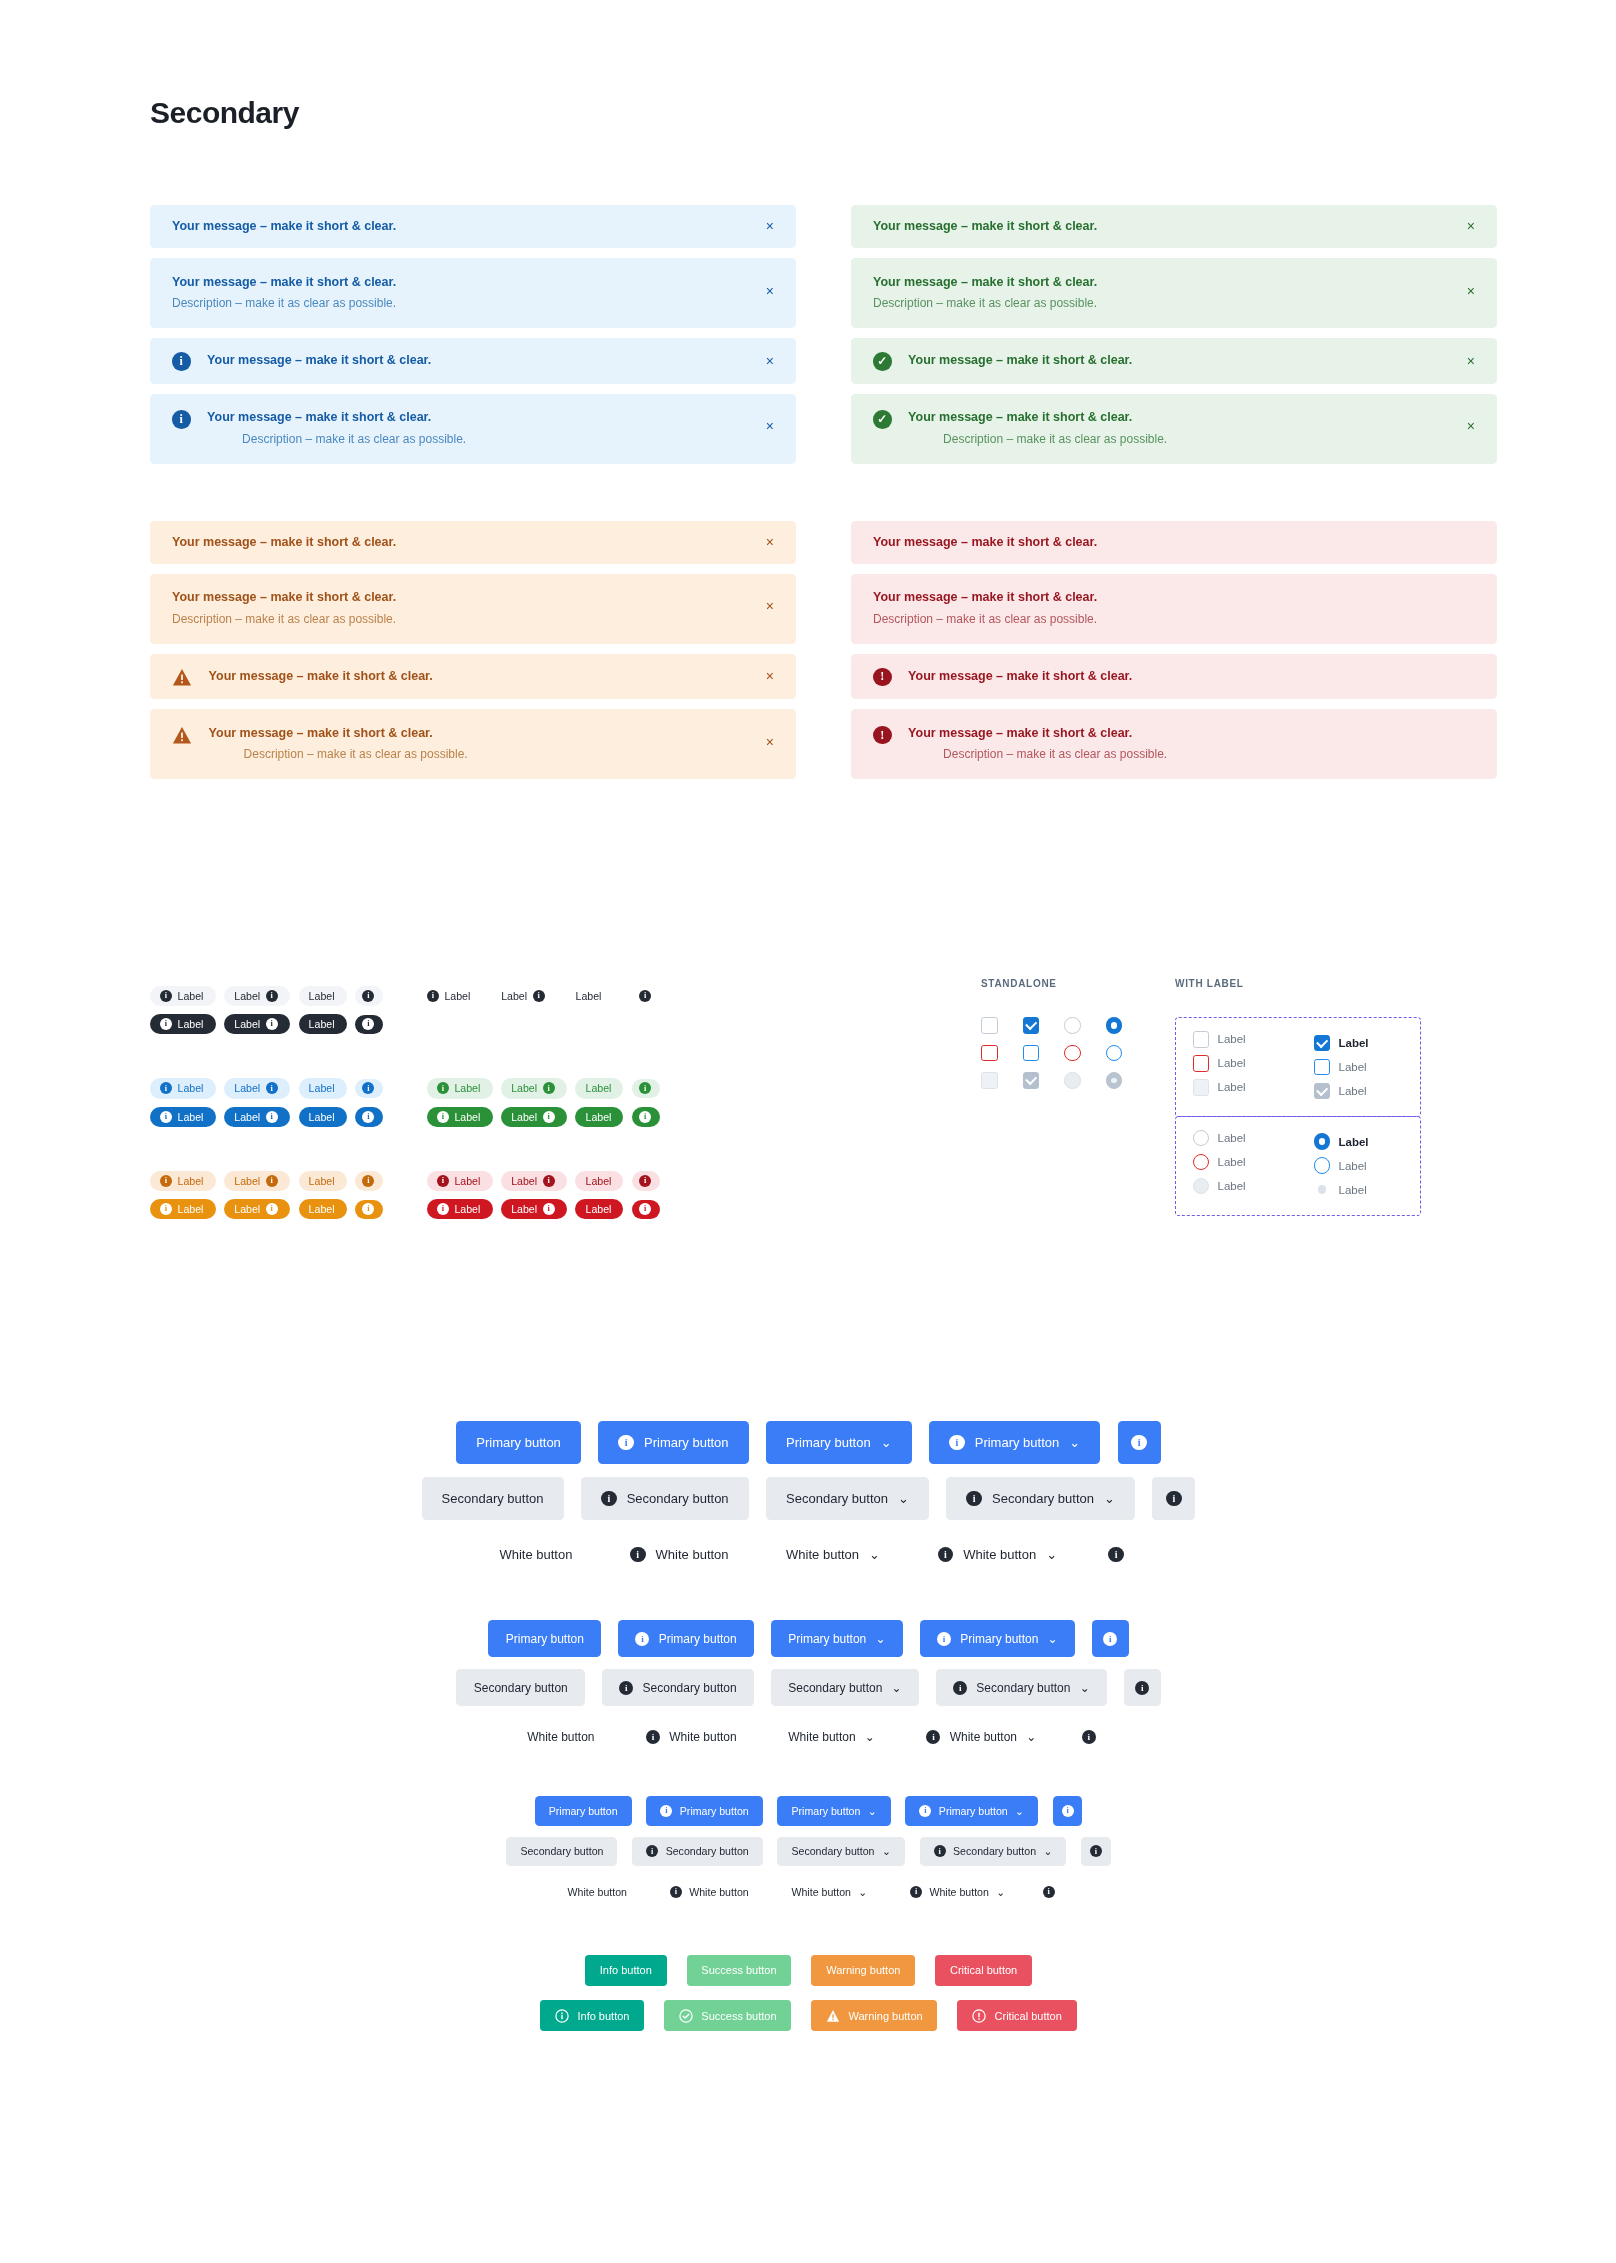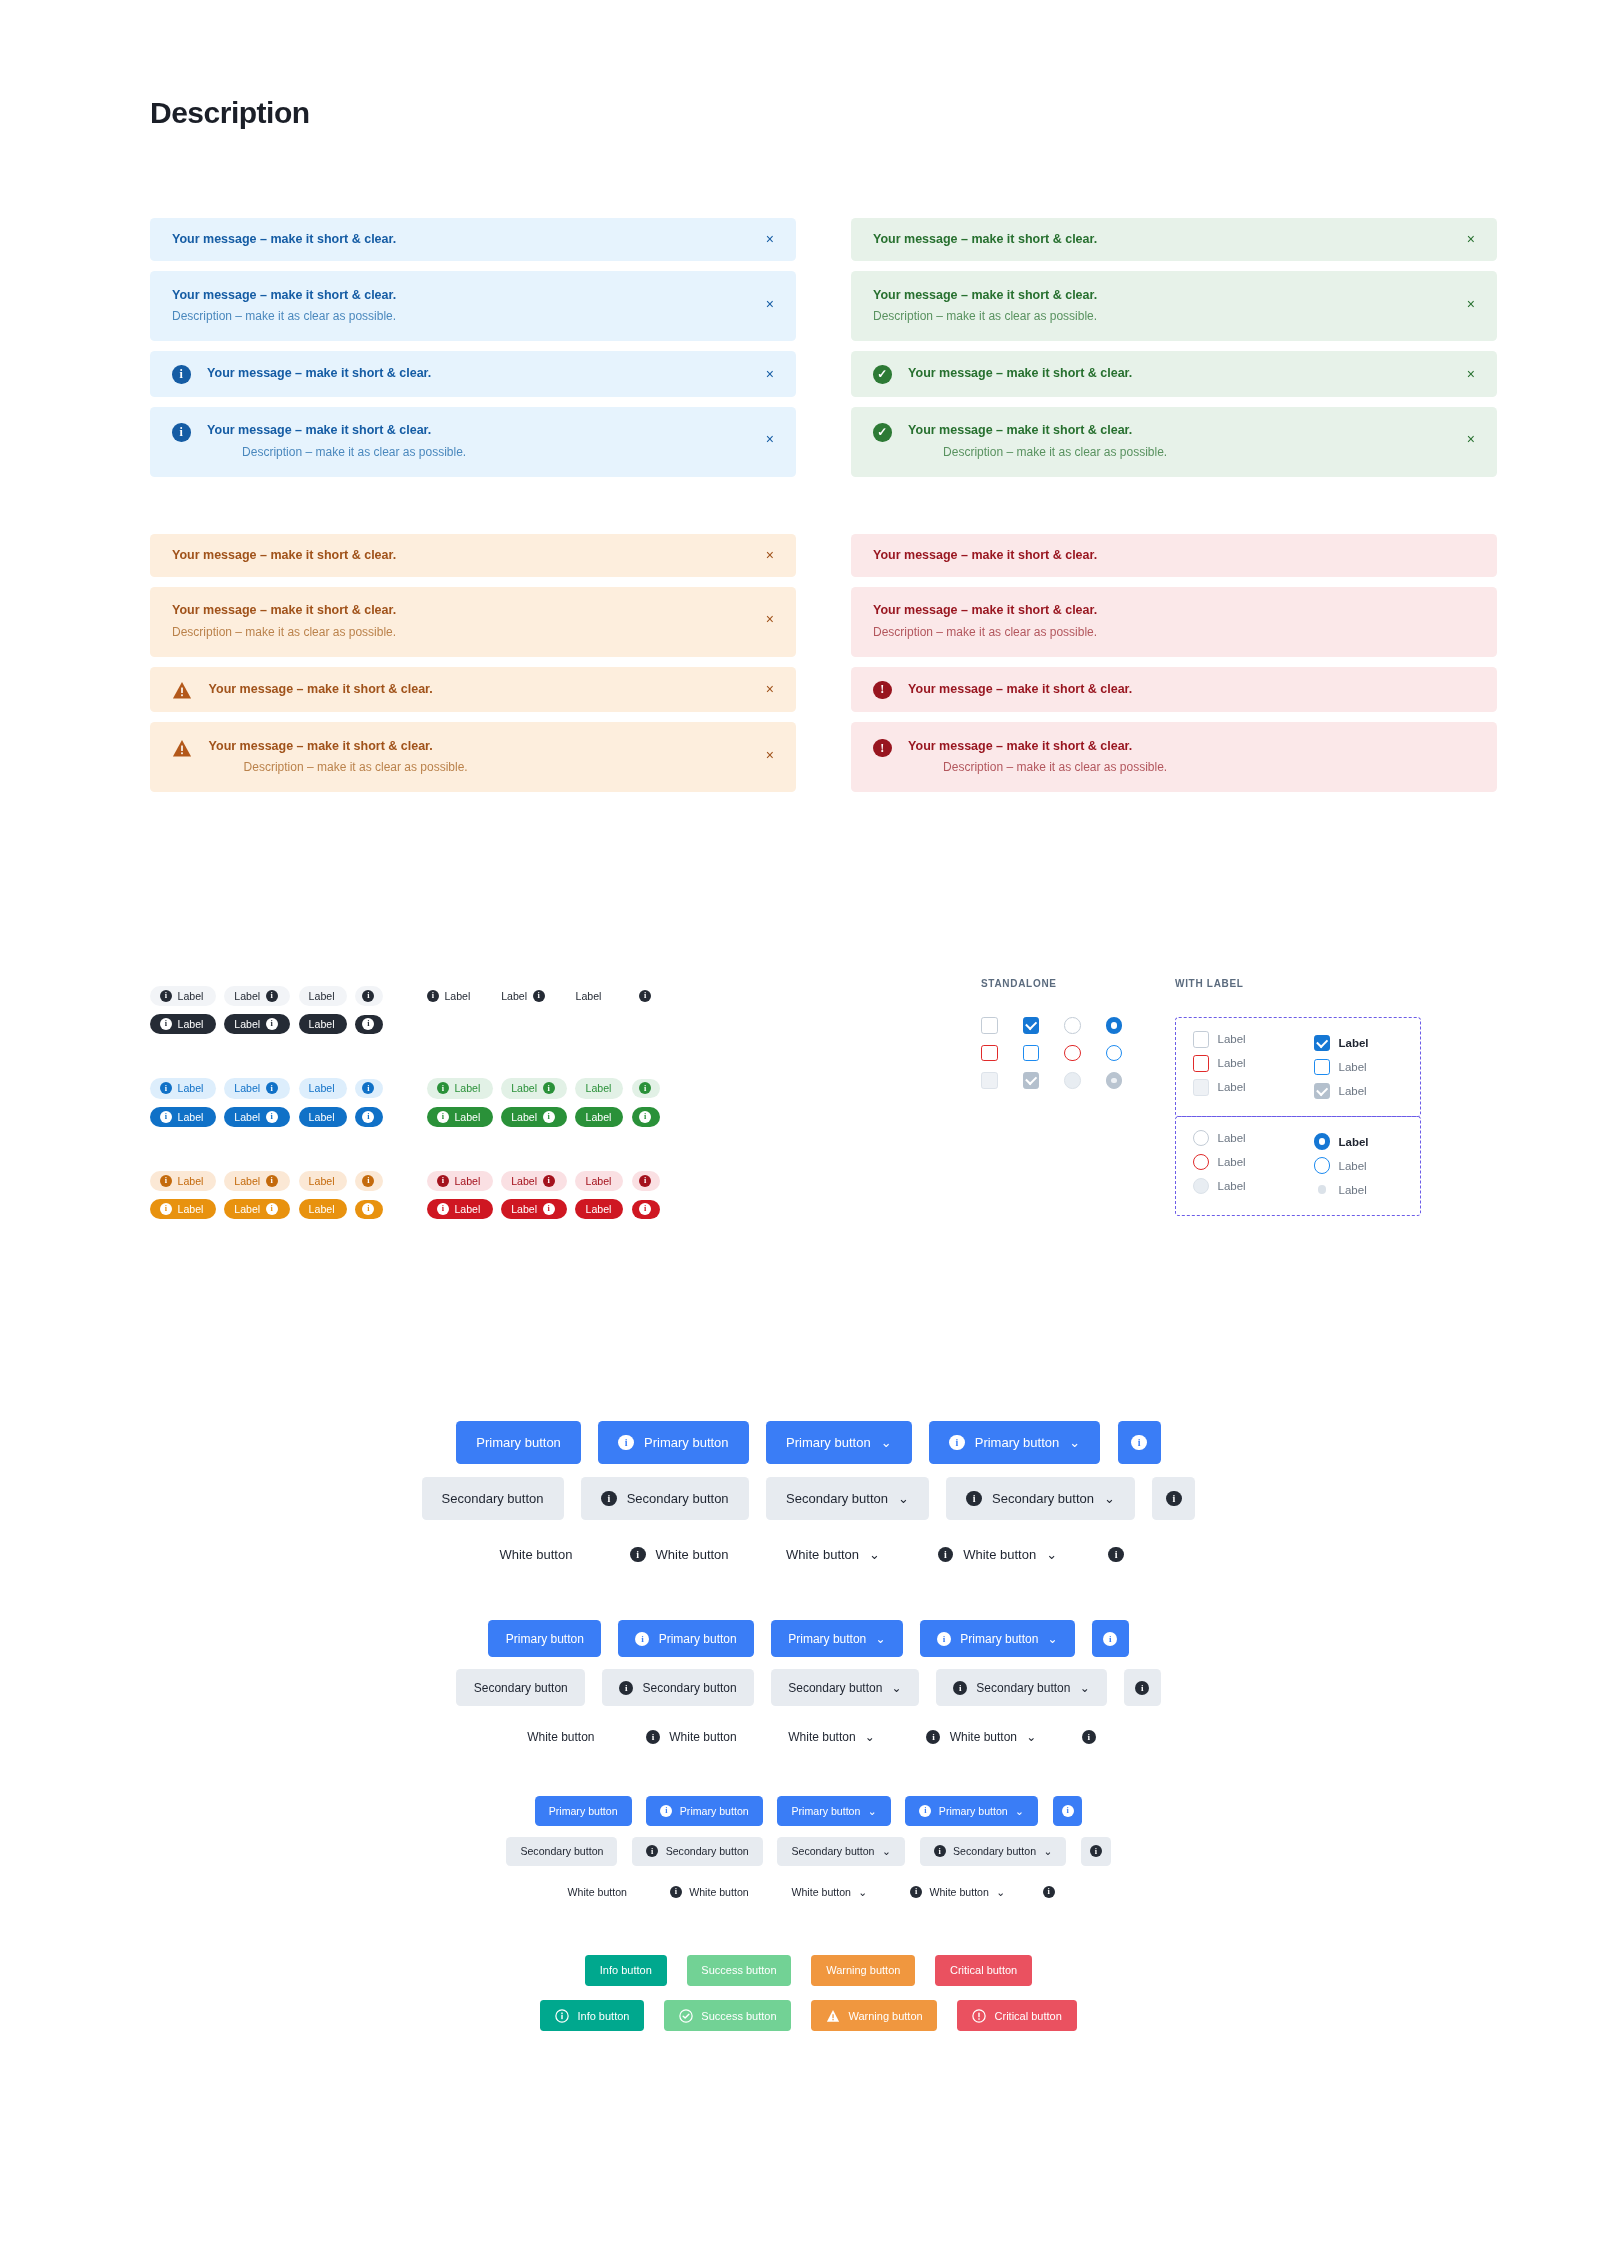--- a/index.html
+++ b/index.html
@@ -10,21 +10,21 @@
     color: #1e2430;
     position: relative;
     overflow: hidden;
   }
   .page-title {
     position: absolute; left: 150px; top: 96px;
     font-size: 30px; font-weight: bold; letter-spacing: -0.5px; color: #1b1f28;
   }
 
   
-  .alerts { position: absolute; left: 150px; top: 218px; width: 1347px; }
+  .alerts { position: absolute; left: 150px; top: 205px; width: 1347px; }
   .alert-grid { display: flex; gap: 55px; }
   .alert-col { width: 646px; display: flex; flex-direction: column; gap: 10px; }
   .alert {
     position: relative; border-radius: 4.6px; padding: 15.7px 22px;
     min-height: 41px; display: flex; align-items: flex-start;
   }
   .alert.compact { align-items: center; min-height: 41px; padding: 13px 22px; }
   .alert-icon {
     width: 18.5px; height: 18.5px; border-radius: 50%;
     flex: 0 0 18.5px; margin-right: 16.6px; margin-top: 0.9px;
@@ -176,21 +176,21 @@
   .status-rows { display: flex; flex-direction: column; align-items: center; gap: 14.8px; }
   .status-row { display: flex; gap: 20px; }
   .st-btn { height: 31px; padding: 0 14.8px; font-size: 11px; border-radius: 3.7px;
             display: inline-flex; align-items: center; justify-content: center;
             gap: 8.3px; color: #fff; border: none; font-family: inherit; cursor: pointer; }
   .st-ico { width: 14px; height: 14px; flex: none; }
 </style>
 </head>
 <body>
 
-<h1 class="page-title">Description</h1>
+<h1 class="page-title">Secondary</h1>
 
 <section class="alerts">
 
   <div class="alert-grid">
 
     <div class="alert-col">
       <div class="alert compact a-info">
         <div class="alert-body">
           <div class="alert-title">Your message – make it short &amp; clear.</div>
         </div>

